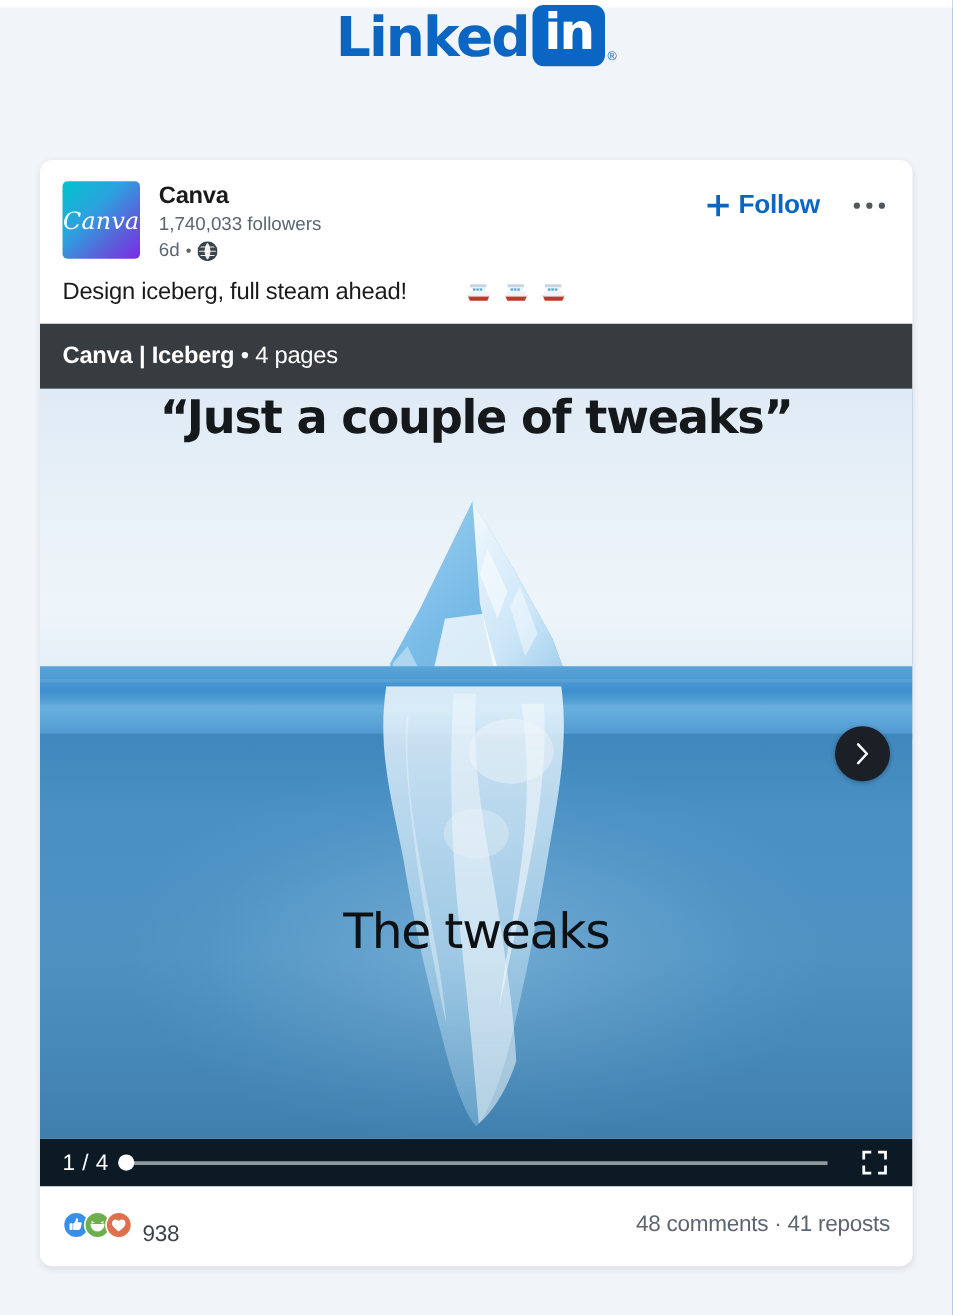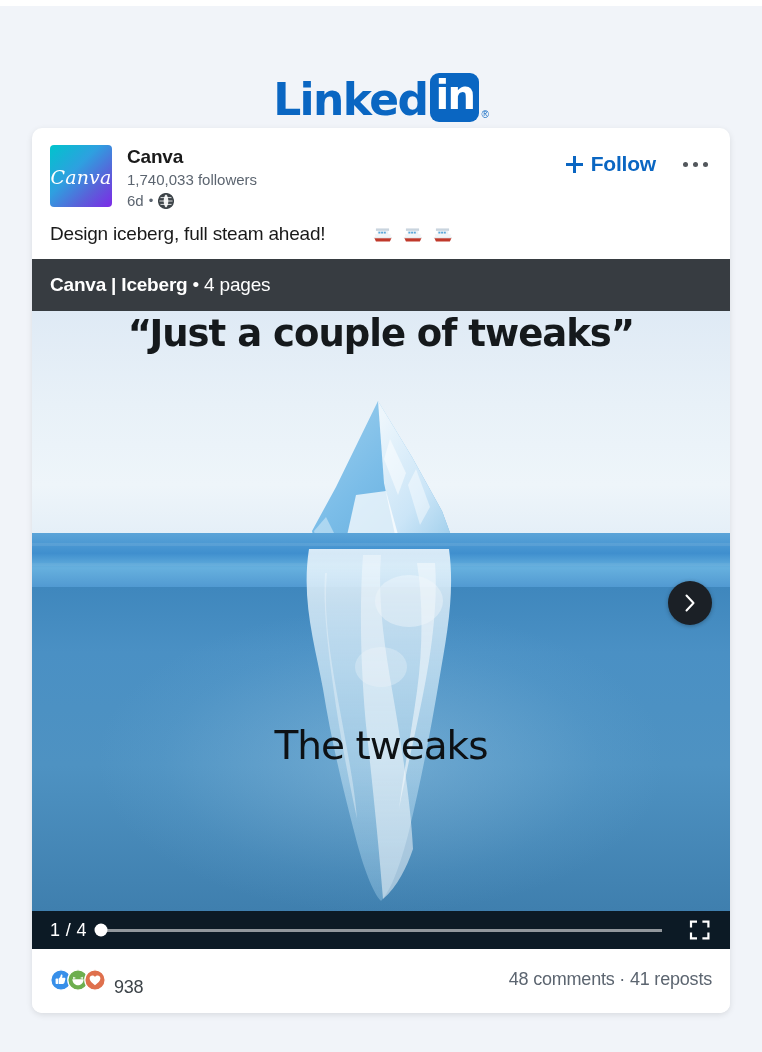--- a/index.html
+++ b/index.html
@@ -22,39 +22,39 @@
     height: 1052px;
     background: #f1f4f9;
     border-top: 6px solid #ffffff;
     padding: 0;
   }
 
   
   .brand-bar {
     height: 118px;
     display: flex;
-    align-items: flex-end;
+    align-items: flex-start;
     justify-content: center;
   }
   .brand {
     display: flex;
     align-items: flex-end;
     line-height: 1;
     position: relative;
     transform: translateY(-2px);
   }
   .brand-linked {
     font-size: 44px;
     font-weight: bold;
     color: #0a66c2;
     letter-spacing: -1.6px;
     font-family: "DejaVu Sans", sans-serif;
   }
   .brand-in-box {
-    width: 49px;
+    width: 58px;
     height: 49px;
     background: #0a66c2;
     border-radius: 9px;
     margin-left: 3px;
     display: flex;
     align-items: center;
     justify-content: center;
   }
   .brand-in {
     font-size: 40px;
@@ -188,21 +188,21 @@
     background: #52575c; margin: 0 2.5px;
     display: block;
   }
 
   .post-text {
     padding: 13px 18px 14px 18px;
     font-size: 19px;
     color: #1a1a1a;
     letter-spacing: -0.2px;
     display: flex;
-    align-items: flex-end;
+    align-items: center;
     gap: 36px;
   }
   .emoji-row { margin-left: 10px; display: flex; gap: 7px; }
   .ship { width: 23px; height: 20px; }
 
   
   .carousel { position: relative; width: 100%; }
 
   .carousel-topbar {
     background: #373c41;

